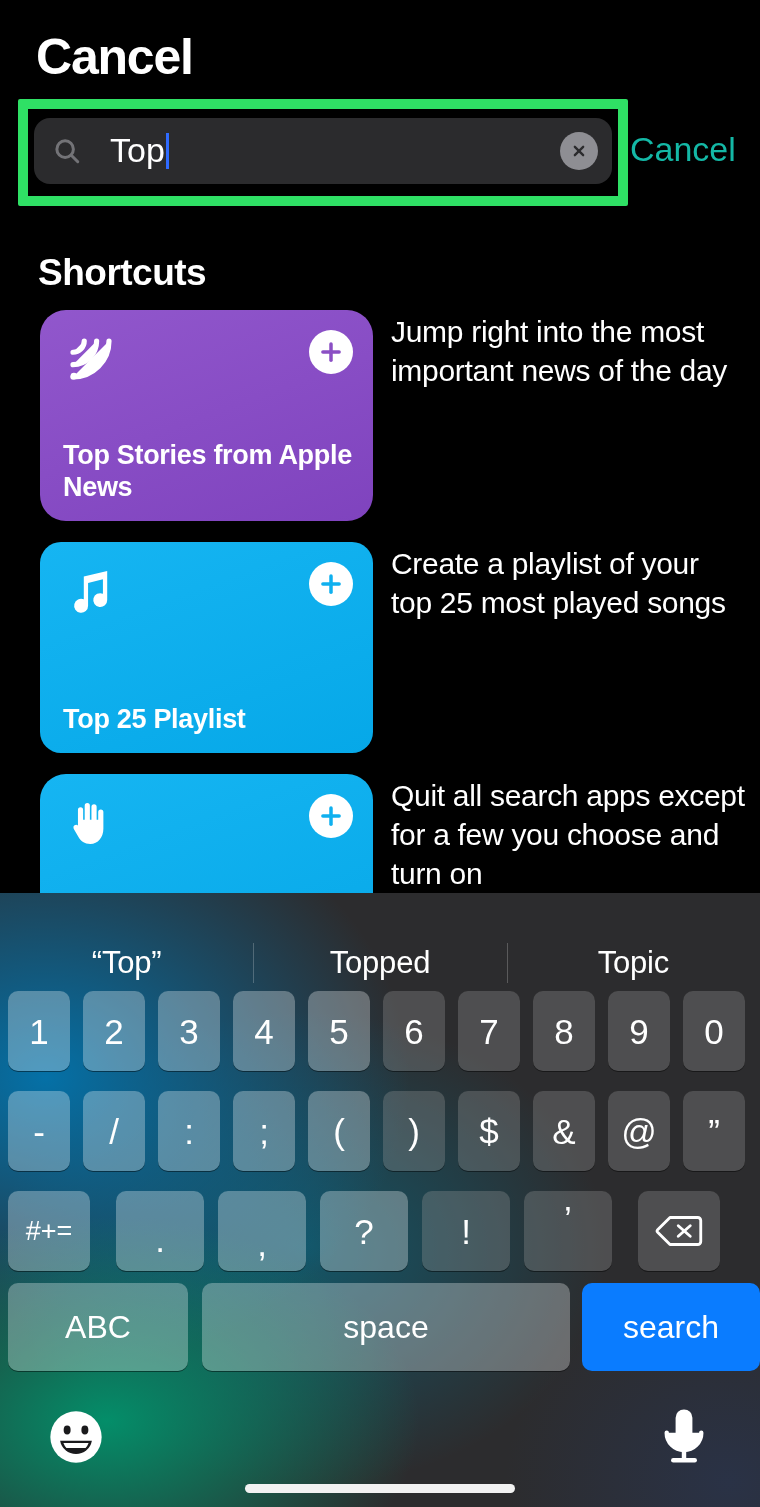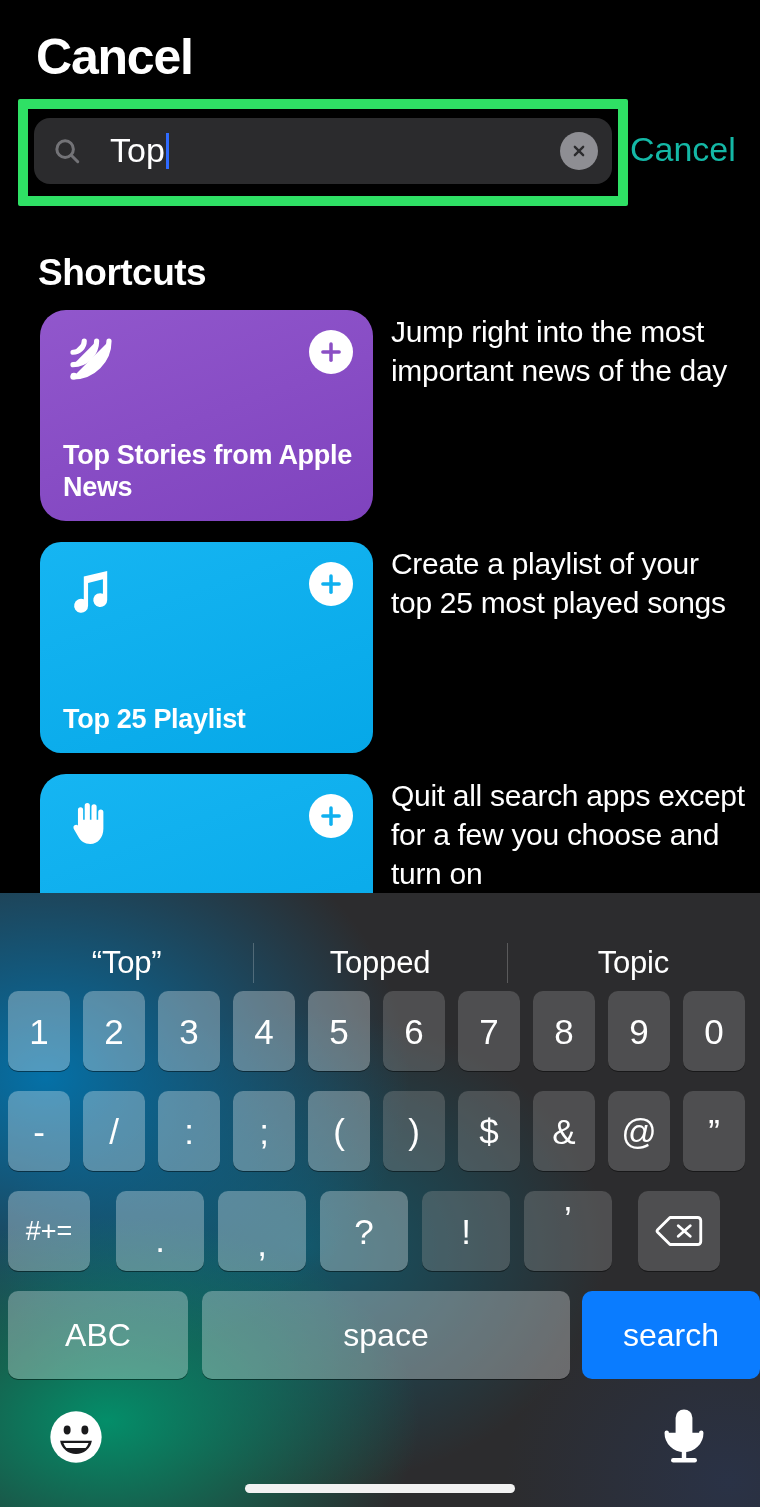--- a/index.html
+++ b/index.html
@@ -278,21 +278,21 @@
         <div class="key dark" style="width:88px;height:80px;margin-right:26px;align-items:flex-start;padding-top:10px;">’</div>
         <div class="key dark" style="width:82px;height:80px;">
           <svg viewBox="0 0 32 24" fill="none" stroke="#fff" stroke-width="1.9" stroke-linecap="round" stroke-linejoin="round">
             <path d="M10 3h18.5a2 2 0 0 1 2 2v14a2 2 0 0 1-2 2H10L1.6 12.6a1 1 0 0 1 0-1.2z"></path>
             <line x1="15.5" y1="8.5" x2="23.5" y2="15.5"></line>
             <line x1="23.5" y1="8.5" x2="15.5" y2="15.5"></line>
           </svg>
         </div>
       </div>
 
-      <div class="kb-row" style="top:398px; padding-left:8px;">
+      <div class="kb-row" style="top:390px; padding-left:8px;">
         <div class="key" style="width:180px;height:88px;margin-right:14px;font-size:32px;">ABC</div>
         <div class="key" style="width:368px;height:88px;margin-right:12px;font-size:32px;">space</div>
         <div class="key blue" style="width:178px;height:88px;">search</div>
       </div>
 
     </div>
   </div>
 
   <div class="emoji-key">
     <svg viewBox="0 0 24 24" fill="#fff">

